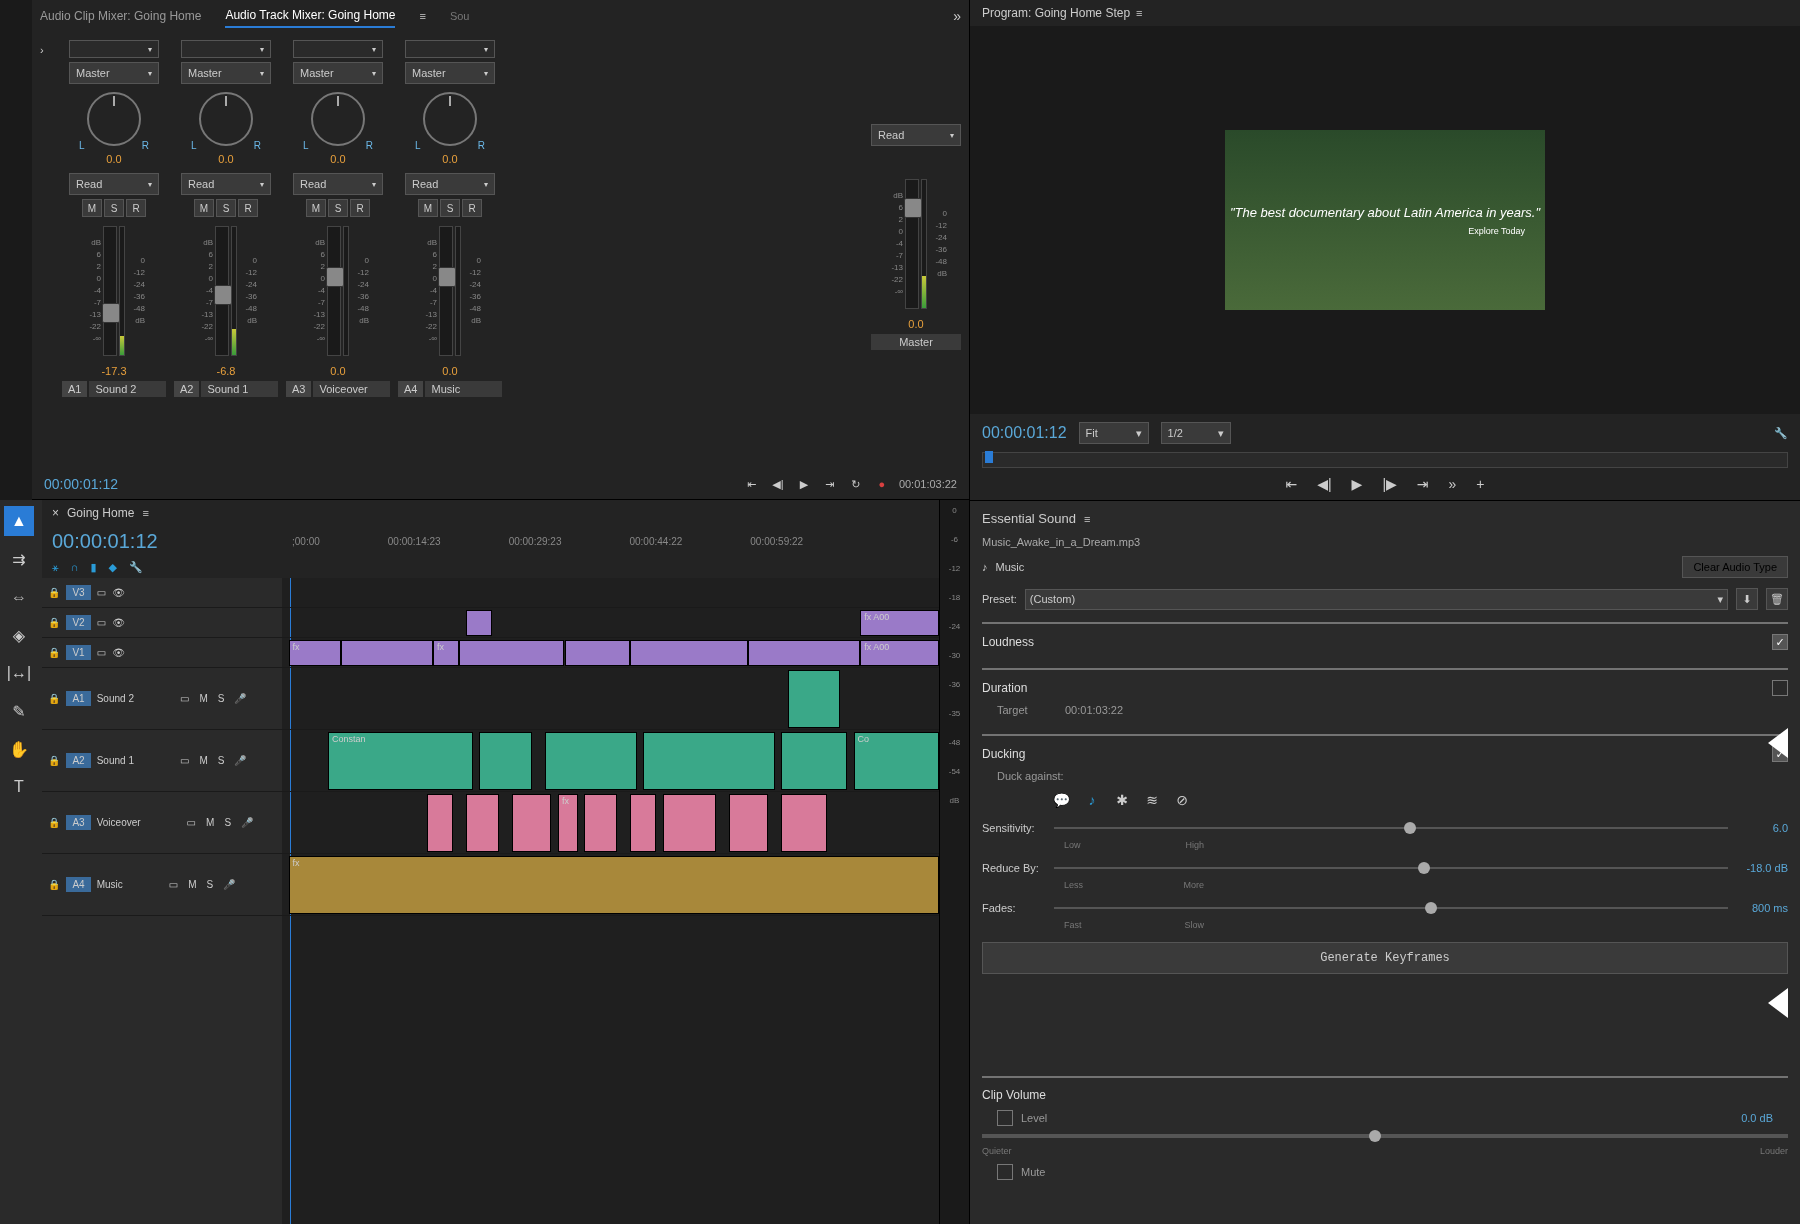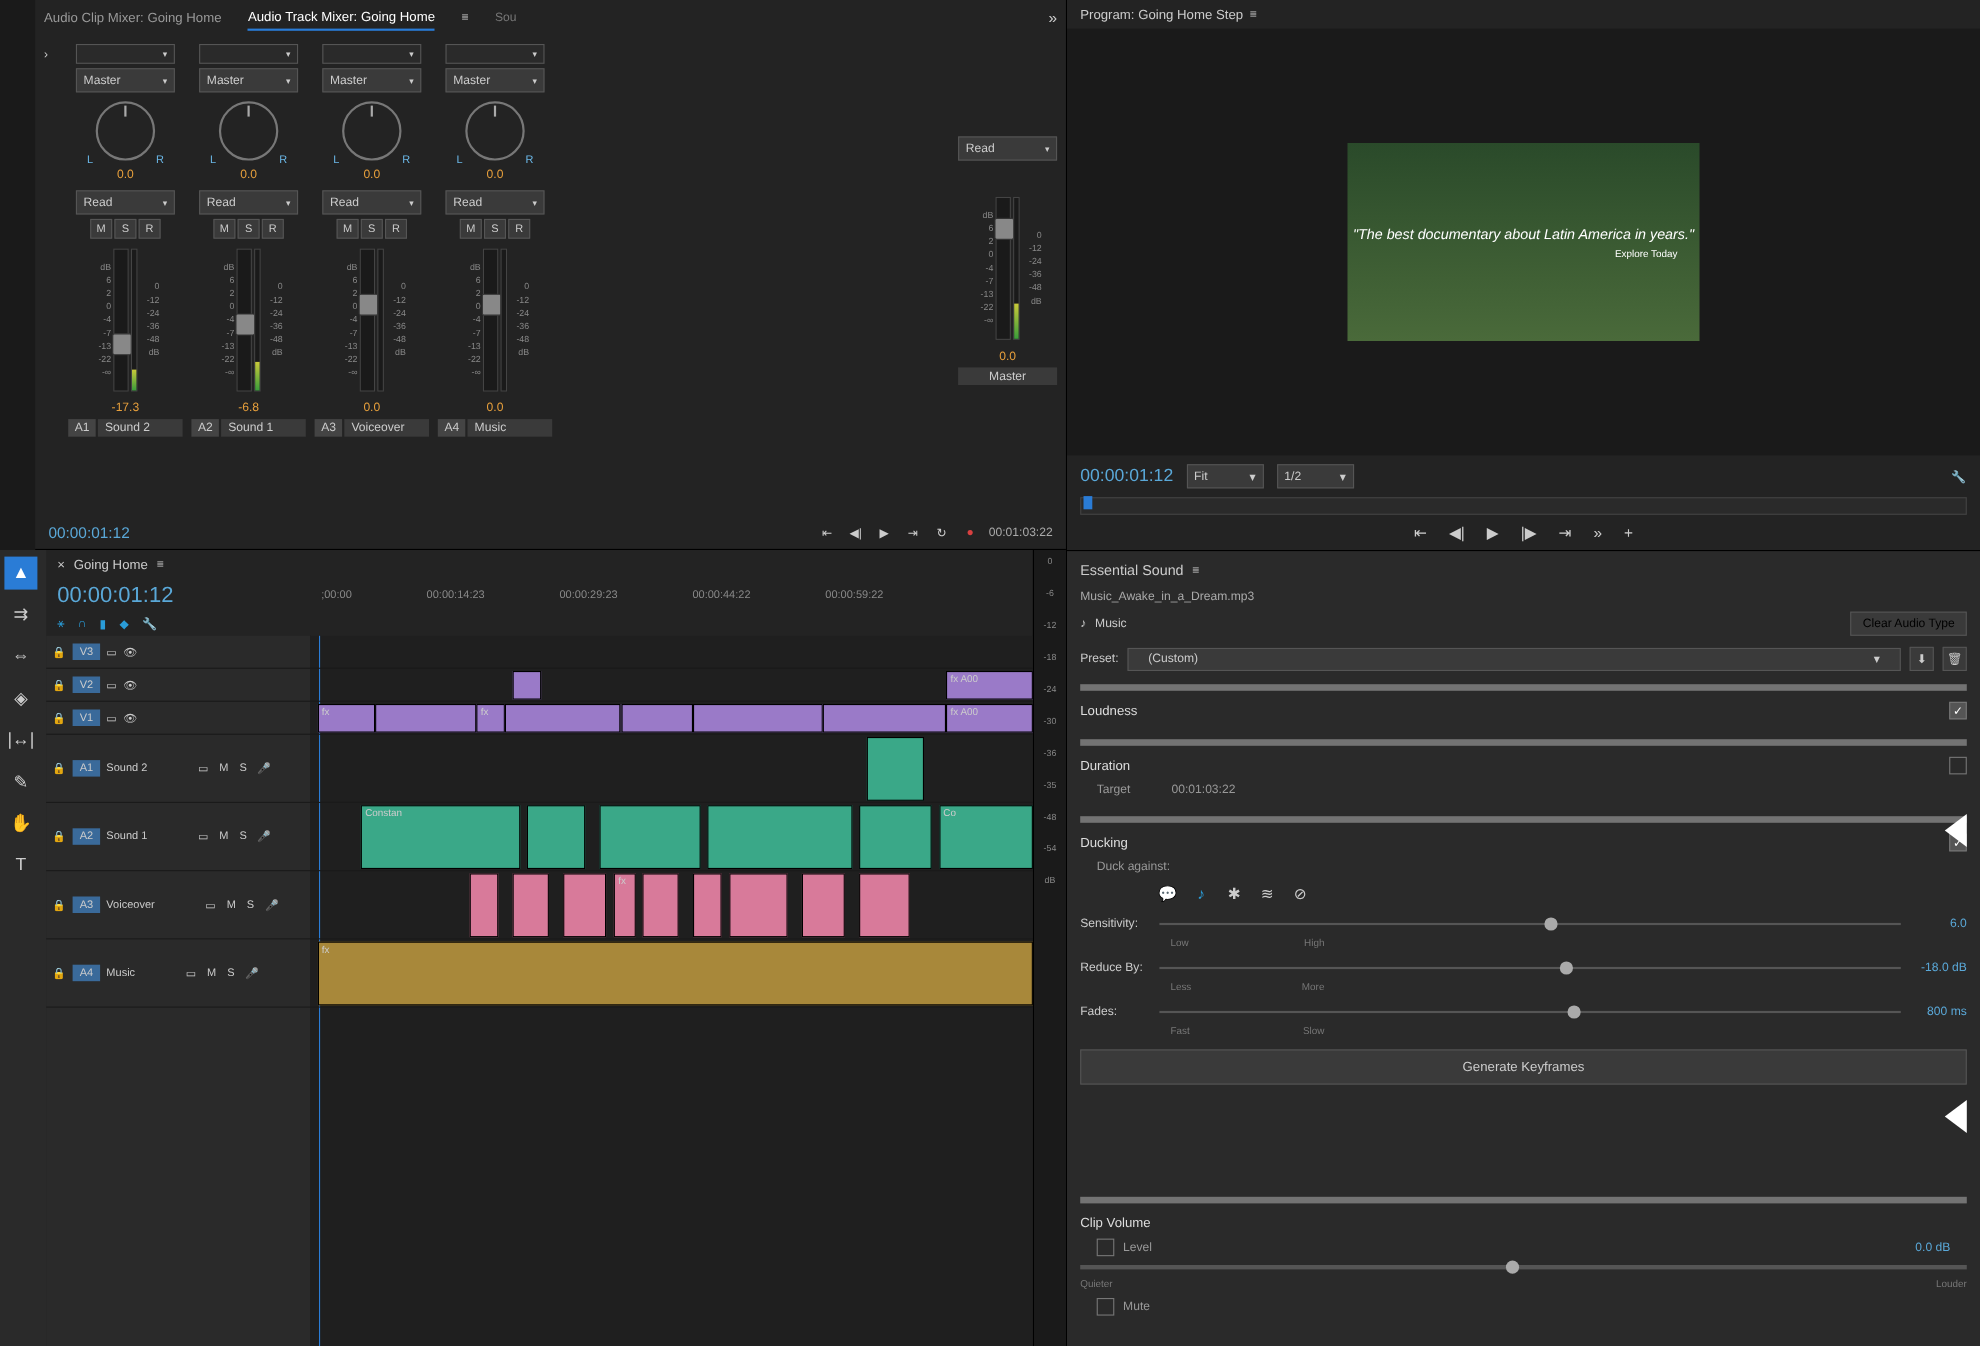--- a/index.html
+++ b/index.html
@@ -62,40 +62,40 @@
 .prog-transport { display: flex; align-items: center; justify-content: center; gap: 20px; }
 .prog-transport span { cursor: pointer; font-size: 14px; }
 
 
 .essential-panel { flex: 1; background: #2a2a2a; padding: 10px 12px; overflow-y: auto; border-top: 1px solid #000; }
 .es-header { display: flex; align-items: center; gap: 8px; margin-bottom: 10px; font-size: 13px; }
 .es-clip { color: #aaa; font-size: 11px; margin-bottom: 8px; }
 .es-type-row { display: flex; align-items: center; gap: 8px; margin-bottom: 10px; }
 .es-clear { margin-left: auto; background: #3a3a3a; border: 1px solid #555; padding: 4px 10px; cursor: pointer; font-size: 11px; }
 .es-preset-row { display: flex; align-items: center; gap: 8px; margin-bottom: 12px; }
-.es-preset-dd { flex: 1; background: #3a3a3a; border: 1px solid #555; padding: 3px 18px; display: flex; justify-content: space-between; cursor: pointer; }
+.es-preset-dd { flex: 1; background: #3a3a3a; border: 1px solid #555; padding: 3px 4px; display: flex; justify-content: space-between; cursor: pointer; }
 .es-icon-btn { width: 22px; height: 22px; background: #3a3a3a; border: 1px solid #555; cursor: pointer; display:flex; align-items:center; justify-content:center; font-size:11px; }
-.es-section { border-top: 6px solid #737373; padding: 10px 0; }
+.es-section { border-top: 2px solid #737373; padding: 10px 0; }
 .es-section-h { display: flex; align-items: center; justify-content: space-between; cursor: pointer; margin-bottom: 8px; }
 .es-section-h .title { font-size: 12px; color: #ddd; }
 .checkbox { width: 16px; height: 16px; border: 1px solid #777; cursor: pointer; display: flex; align-items: center; justify-content: center; }
 .checkbox.checked { background: #555; }
 .checkbox.checked::after { content: '✓'; font-size: 11px; color: #fff; }
 .es-row { display: flex; align-items: center; gap: 8px; margin: 8px 15px; font-size: 11px; color: #999; }
 .es-row .label { width: 60px; }
 .duck-icons { display: flex; gap: 10px; margin: 8px 0 12px 70px; }
 .duck-icon { width: 20px; height: 20px; cursor: pointer; display: flex; align-items: center; justify-content: center; font-size: 14px; }
 .duck-icon.active { color: #2a9cd8; }
 .slider-row { display: flex; align-items: center; margin: 12px 0; }
 .slider-row .sl-label { width: 72px; font-size: 11px; color: #ccc; }
 .slider-track { flex: 1; height: 2px; background: #555; position: relative; cursor: pointer; }
 .slider-thumb { position: absolute; top: -5px; width: 12px; height: 12px; background: #aaa; border-radius: 50%; }
 .slider-val { width: 60px; text-align: right; color: #5aa8d8; font-size: 11px; }
 .slider-sublabels { display: flex; justify-content: space-between; font-size: 9px; color: #777; margin: -6px 0 0 82px; width: 140px; }
-.gen-btn { width: 100%; background: #3a3a3a; border: 1px solid #555; padding: 8px; cursor: pointer; font-size: 12px; color: #ccc; margin: 12px 0; }
+.gen-btn { width: 100%; background: #3a3a3a; border: 1px solid #555; padding: 8px; cursor: pointer; font-size: 12px; color: #ccc; margin: 12px 0; font-family: Liberation Mono, monospace; }
 .vol-slider { height: 4px; background: #555; position: relative; margin: 8px 0; cursor: pointer; }
 .vol-thumb { position: absolute; top: -4px; left: 48%; width: 12px; height: 12px; background: #aaa; border-radius: 50%; }
 .vol-labels { display: flex; justify-content: space-between; font-size: 9px; color: #777; }
 
 
 .timeline-panel { flex: 1; background: #232323; display: flex; }
 .tool-col { width: 42px; background: #2a2a2a; display: flex; flex-direction: column; padding: 6px 4px; gap: 8px; }
 .tool { width: 30px; height: 30px; display: flex; align-items: center; justify-content: center; cursor: pointer; font-size: 16px; }
 .tool.active { background: #2a7cd6; color: #fff; }
 .tl-main { flex: 1; display: flex; flex-direction: column; }

